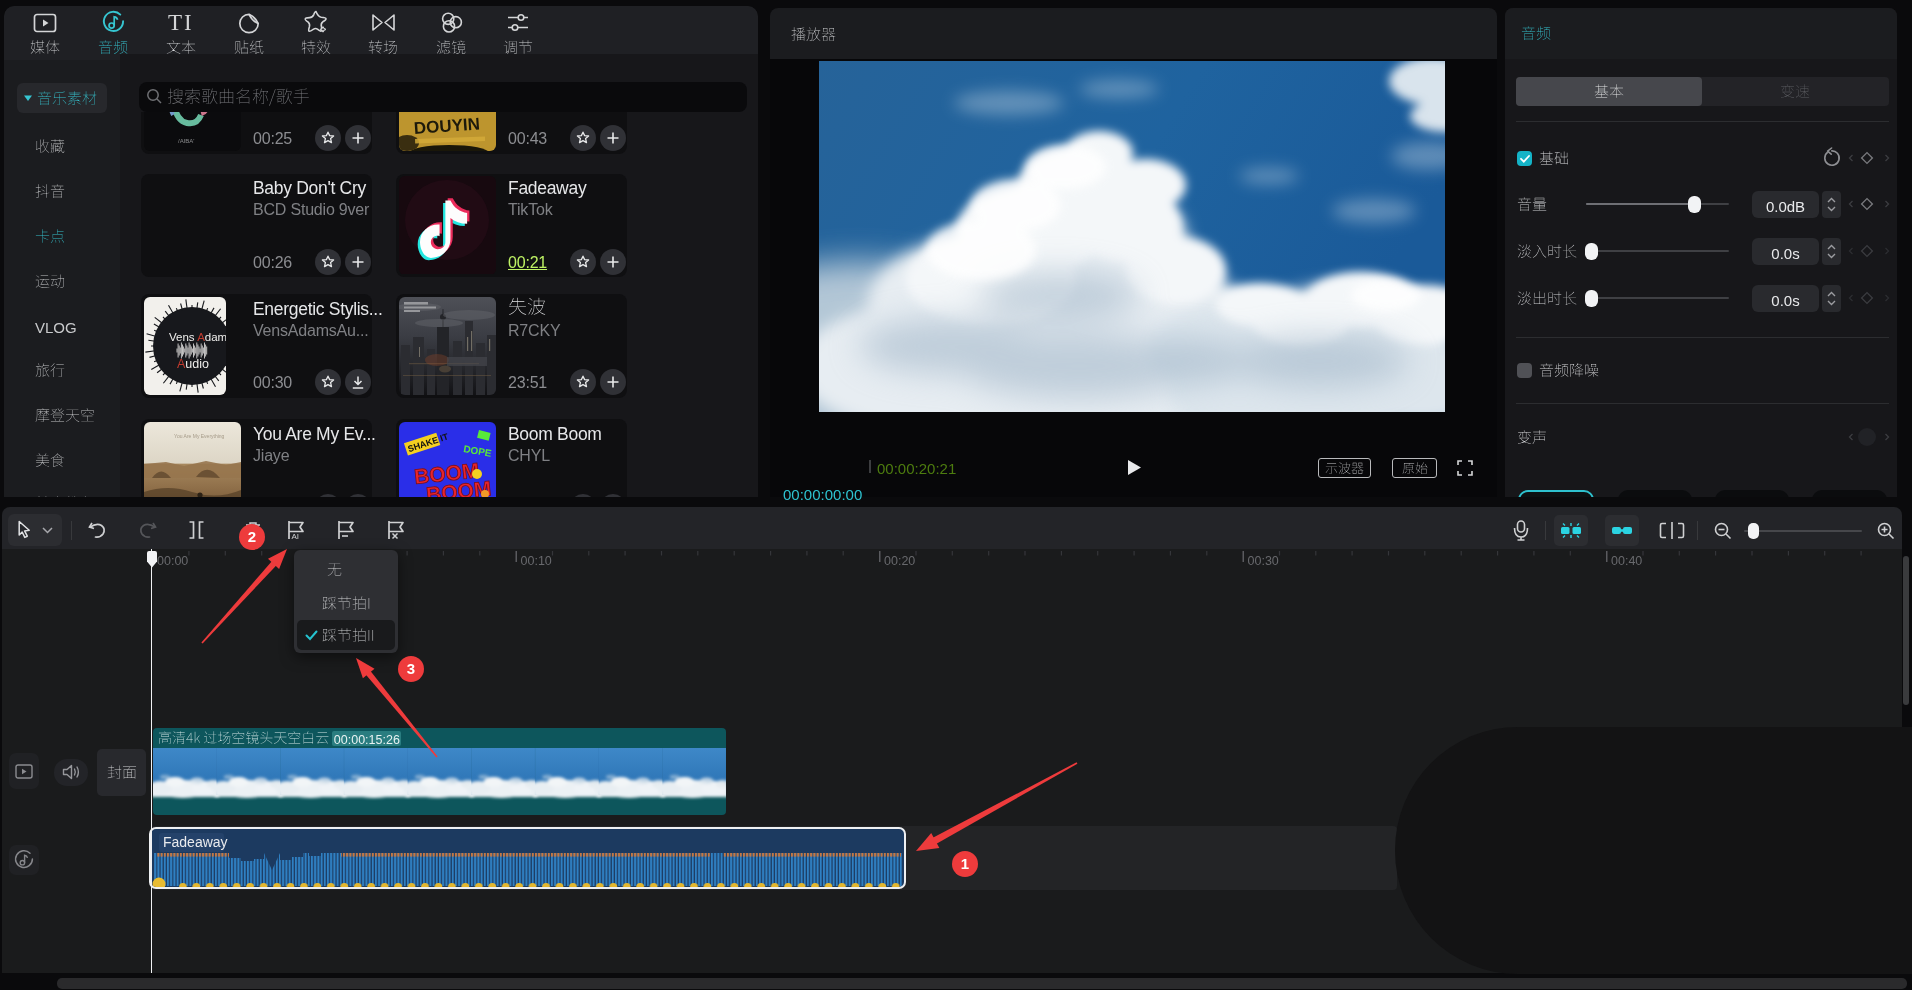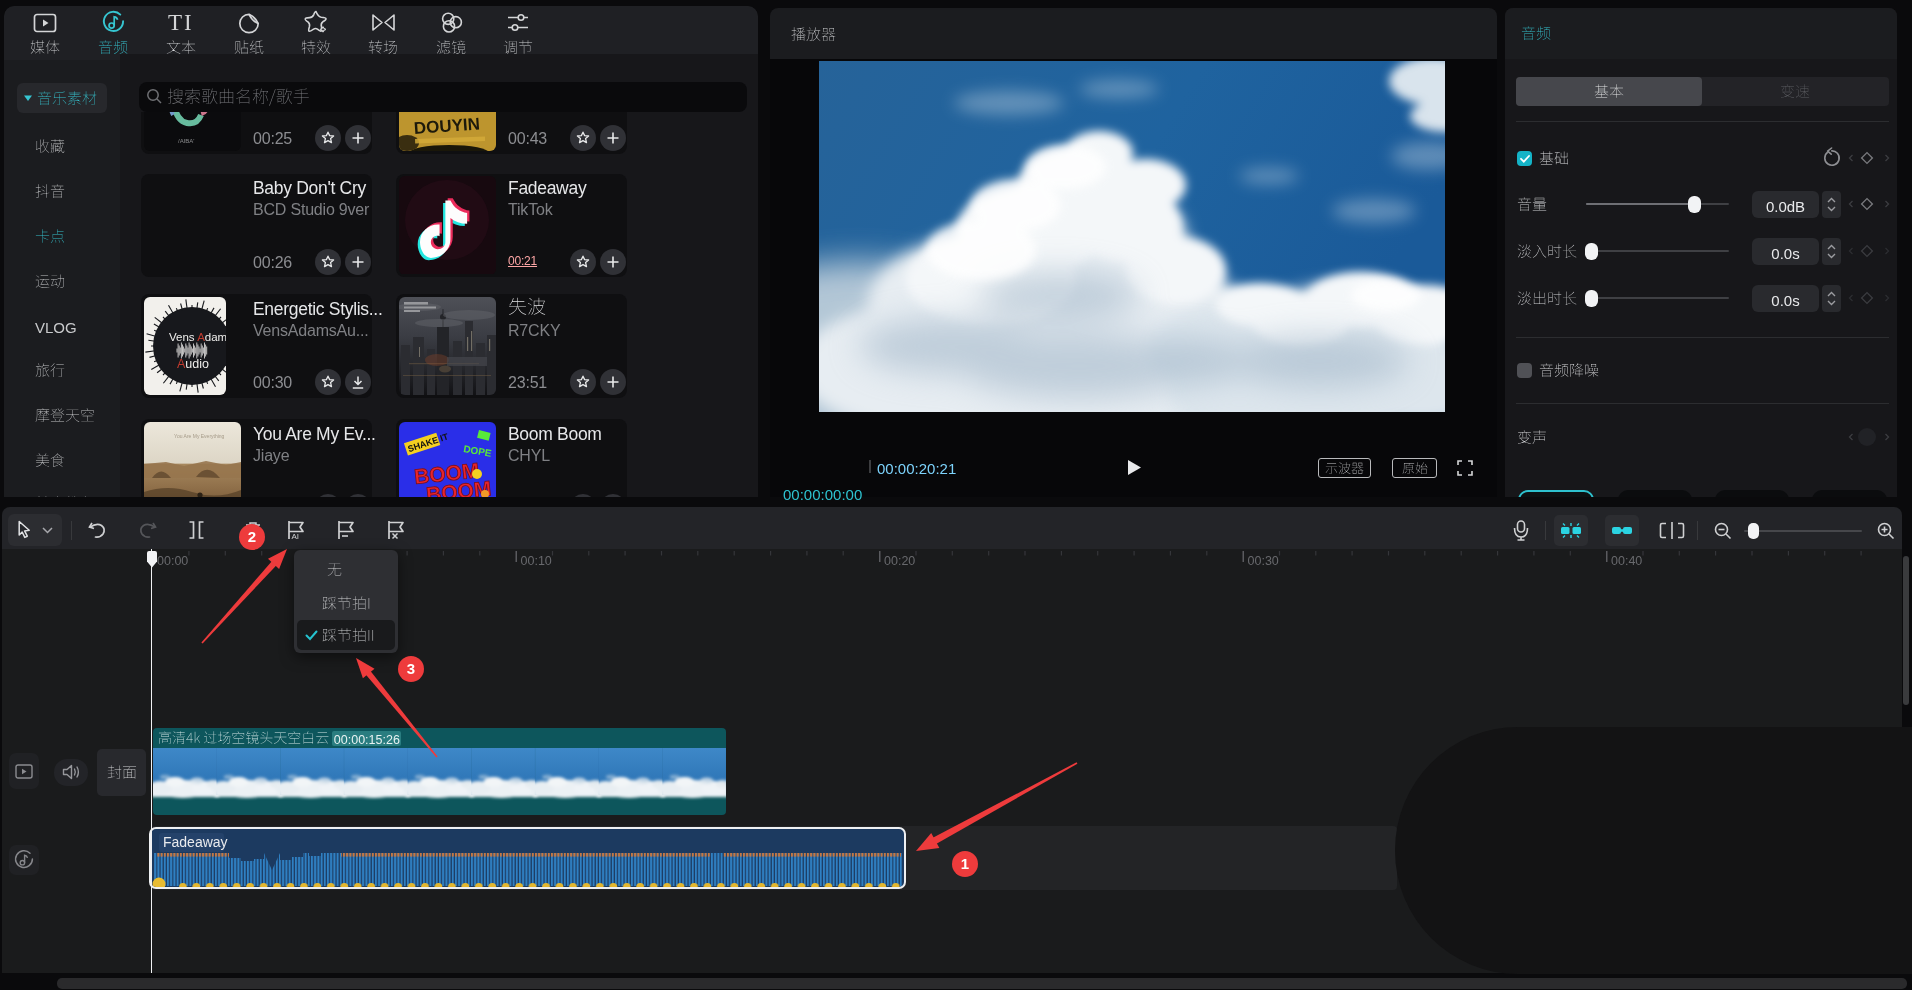--- a/index.html
+++ b/index.html
@@ -228,21 +228,21 @@
           <ellipse cx="48" cy="44" rx="42" ry="40" fill="#2a0d1a" opacity="0.55"></ellipse>
           <g transform="translate(21,13) scale(1.45)">
             <path d="M21 8 c2.5 5 6.5 8 11.5 8.5 v7.5 c-4.5 0 -8.5 -1.5 -11.5 -4 v14.5 c0 7.5 -6 13 -13.5 13 C3.3 47.5 0 42 0 36.5 c0 -7 6 -12.5 13.5 -12 v8 c-3 -0.8 -6 1 -6 4.3 c0 2.5 2 4.7 4.7 4.7 c3 0 5.3 -2.2 5.3 -5 V8 Z" fill="#24e6e0" transform="translate(-1.6,1.6)"></path>
             <path d="M21 8 c2.5 5 6.5 8 11.5 8.5 v7.5 c-4.5 0 -8.5 -1.5 -11.5 -4 v14.5 c0 7.5 -6 13 -13.5 13 C3.3 47.5 0 42 0 36.5 c0 -7 6 -12.5 13.5 -12 v8 c-3 -0.8 -6 1 -6 4.3 c0 2.5 2 4.7 4.7 4.7 c3 0 5.3 -2.2 5.3 -5 V8 Z" fill="#ec2c5c" transform="translate(1.6,-1.6)"></path>
             <path d="M21 8 c2.5 5 6.5 8 11.5 8.5 v7.5 c-4.5 0 -8.5 -1.5 -11.5 -4 v14.5 c0 7.5 -6 13 -13.5 13 C3.3 47.5 0 42 0 36.5 c0 -7 6 -12.5 13.5 -12 v8 c-3 -0.8 -6 1 -6 4.3 c0 2.5 2 4.7 4.7 4.7 c3 0 5.3 -2.2 5.3 -5 V8 Z" fill="#fdfdfd"></path>
           </g>
         </svg>
       </div>
       <div class="ab" style="left:508px;top:180.4px;font-size:17.5px;color:#e6e7e9;font-weight:400;line-height:1;white-space:nowrap;letter-spacing:-0.3px;">Fadeaway</div>
       <div class="ab" style="left:508px;top:202.48px;font-size:16px;color:#7f8084;font-weight:400;line-height:1;white-space:nowrap;letter-spacing:-0.2px;">TikTok</div>
-      <div class="ab" style="left:508px;top:254.98px;font-size:12px;color:#fca5a5;font-weight:400;line-height:1;white-space:nowrap;letter-spacing:-0.2px;text-decoration:underline;">00:21</div>
+      <div class="ab" style="left:508px;top:254.98px;font-size:16px;color:#bef264;font-weight:400;line-height:1;white-space:nowrap;letter-spacing:-0.2px;text-decoration:underline;">00:21</div>
       <div class="ab" style="left:570px;top:248.5px;width:26px;height:26px;background:#303136;border-radius:50%;"></div>
       <svg class="ic" style="left:576px;top:254.5px" width="14" height="14" viewBox="0 0 14 14">
         <path d="M7 1.2 L8.6 4.6 L12.6 5 L9.6 7.6 L10.5 11.6 L7 9.6 L3.5 11.6 L4.4 7.6 L1.4 5 L5.4 4.6 Z" fill="none" stroke="#e8e9ea" stroke-width="1.3" stroke-linejoin="round"></path>
       </svg>
       <div class="ab" style="left:600px;top:248.5px;width:26px;height:26px;background:#303136;border-radius:50%;"></div>
       <svg class="ic" style="left:607px;top:255.5px" width="12" height="12" viewBox="0 0 12 12">
         <path d="M6 0.5 V11.5 M0.5 6 H11.5" stroke="#e8e9ea" stroke-width="1.6"></path>
       </svg>
       <div class="ab" style="left:141px;top:294px;width:231px;height:103.5px;background:#0f0f11;border-radius:8px;"></div>
       <div class="ab" style="left:143.5px;top:296.5px;width:82px;height:98.5px;border-radius:6px;overflow:hidden">
@@ -564,21 +564,21 @@
         <ellipse cx="450" cy="115" rx="30" ry="8"></ellipse>
 </g>
 <g filter="url(#cb3)" fill="#eef3f6" opacity="0.9">
 <ellipse cx="615" cy="20" rx="45" ry="24"></ellipse>
         <ellipse cx="626" cy="55" rx="35" ry="16"></ellipse>
 </g>
 </svg>
   </div>
 <div class="ab" style="left:783px;top:487px;font-size:15px;color:#2ec3d0;font-weight:400;line-height:1;white-space:nowrap;">00:00:00:00</div>
 <div class="ab" style="left:869px;top:460px;width:1.5px;height:13px;background:#3c3d40;"></div>
-<div class="ab" style="left:877px;top:461.2px;font-size:15px;color:#7dd3fc;font-weight:400;line-height:1;white-space:nowrap;">00:00:20:21</div>
+<div class="ab" style="left:877px;top:461.2px;font-size:15px;color:#4d7c0f;font-weight:400;line-height:1;white-space:nowrap;">00:00:20:21</div>
 <svg class="ic" style="left:1127px;top:459px" width="15" height="17" viewBox="0 0 15 17">
     <path d="M1 1 L14 8.5 L1 16 Z" fill="#e8e9eb"></path>
   </svg>
 <div class="ab" style="left:1318px;top:458px;width:53px;height:20px;border:1px solid #b9babc;border-radius:3px;"></div>
 <svg class="tx" style="left:1325.0px;top:461.0px;width:41.0px;height:16.1px;color:#d5d6d8" viewBox="0 0 41.0 16.1">
     <g transform="translate(0,11.96) scale(0.1300)">
       <use href="#g49"></use>
       <use href="#g37" x="100.0"></use>
       <use href="#g48" x="200.0"></use>
     </g>

